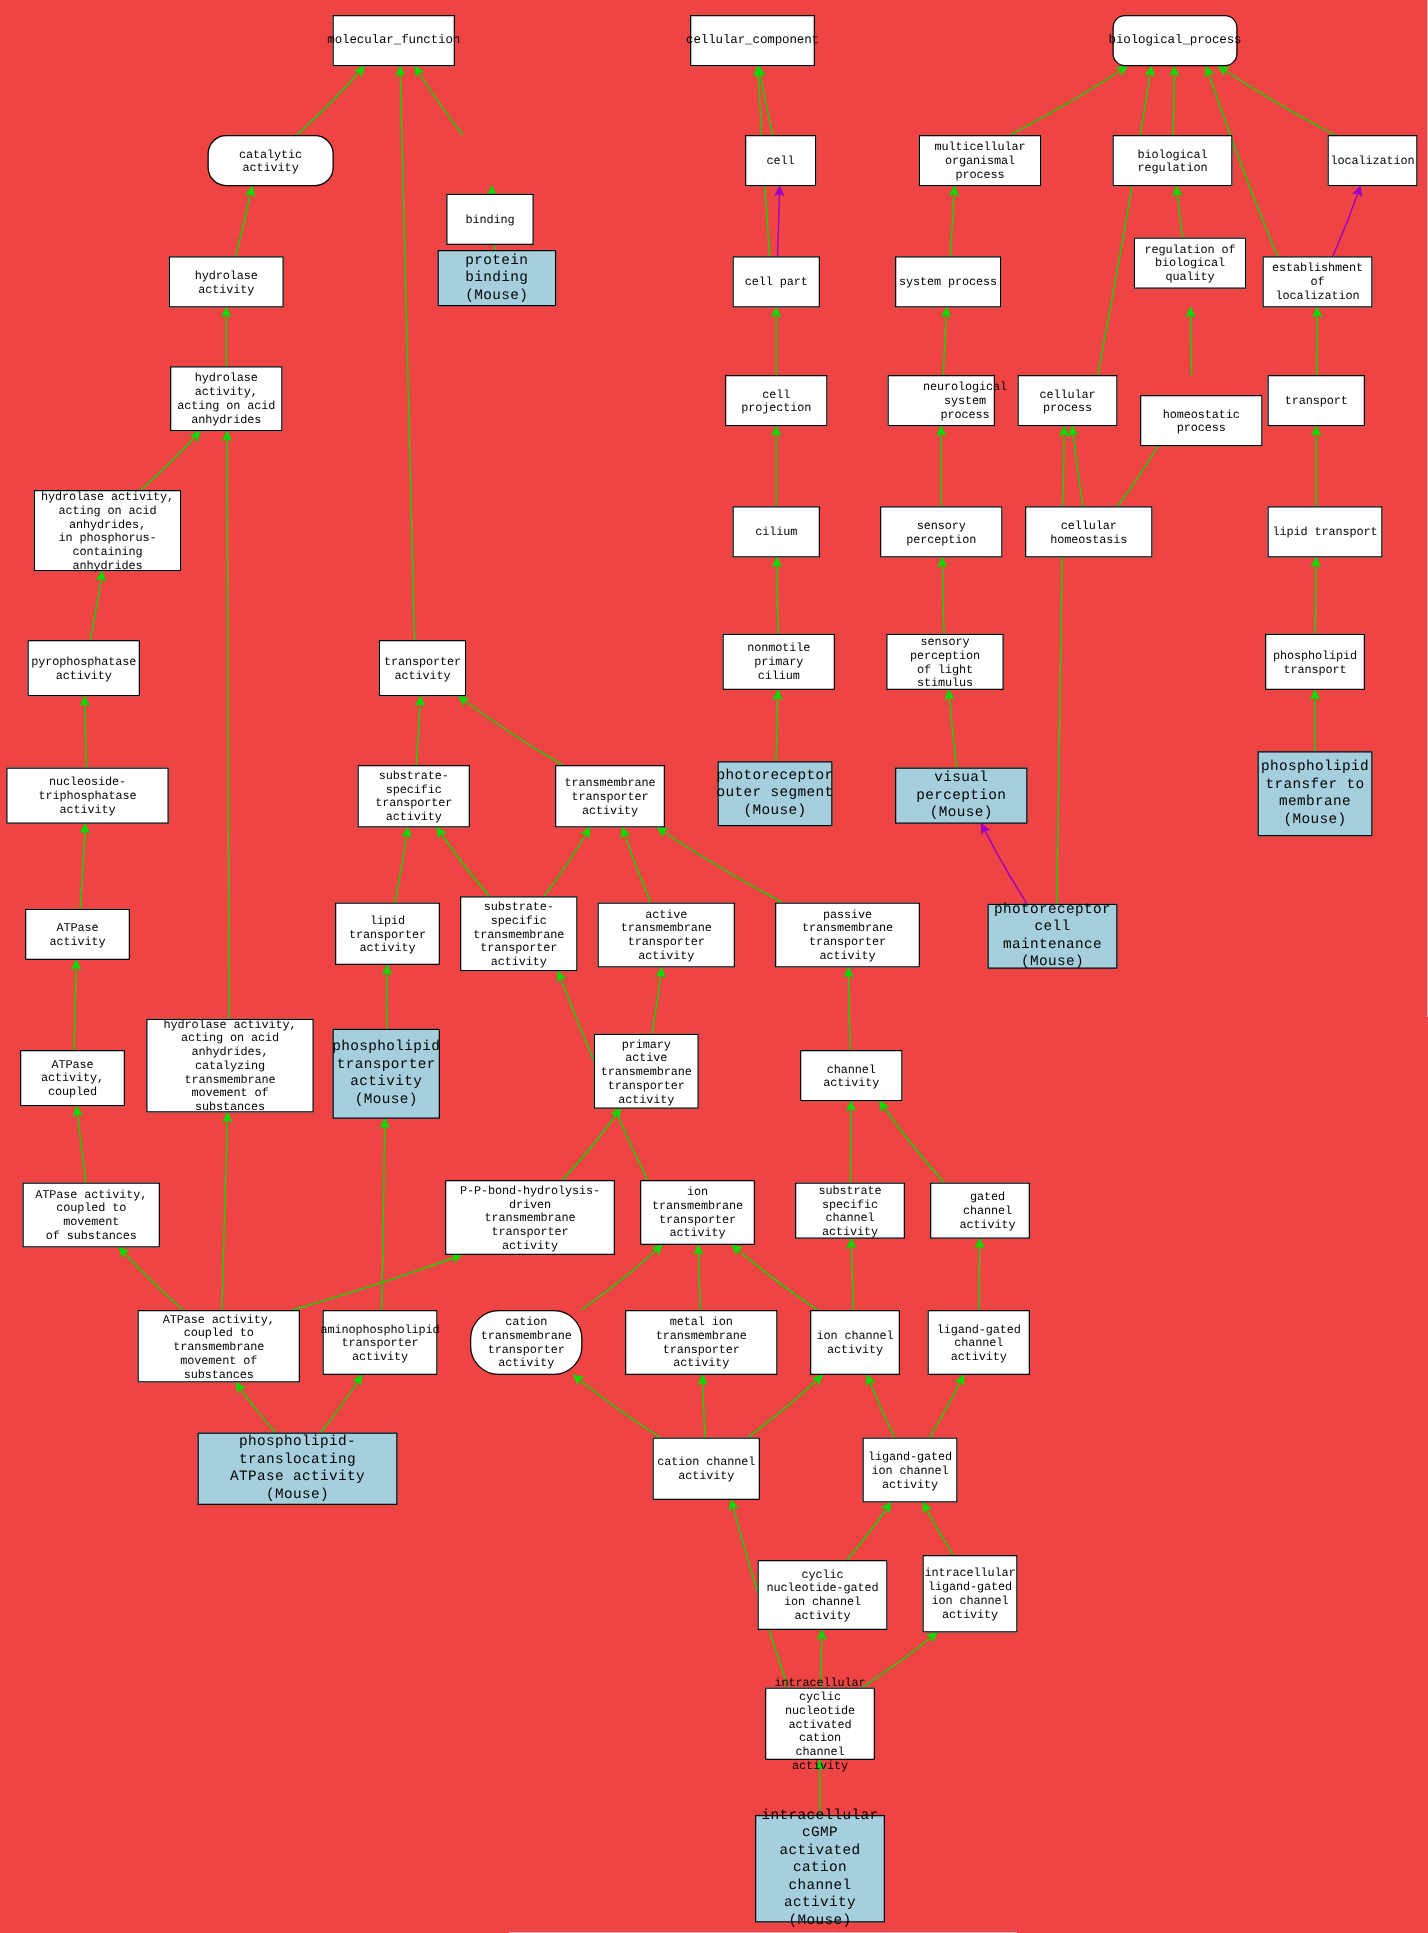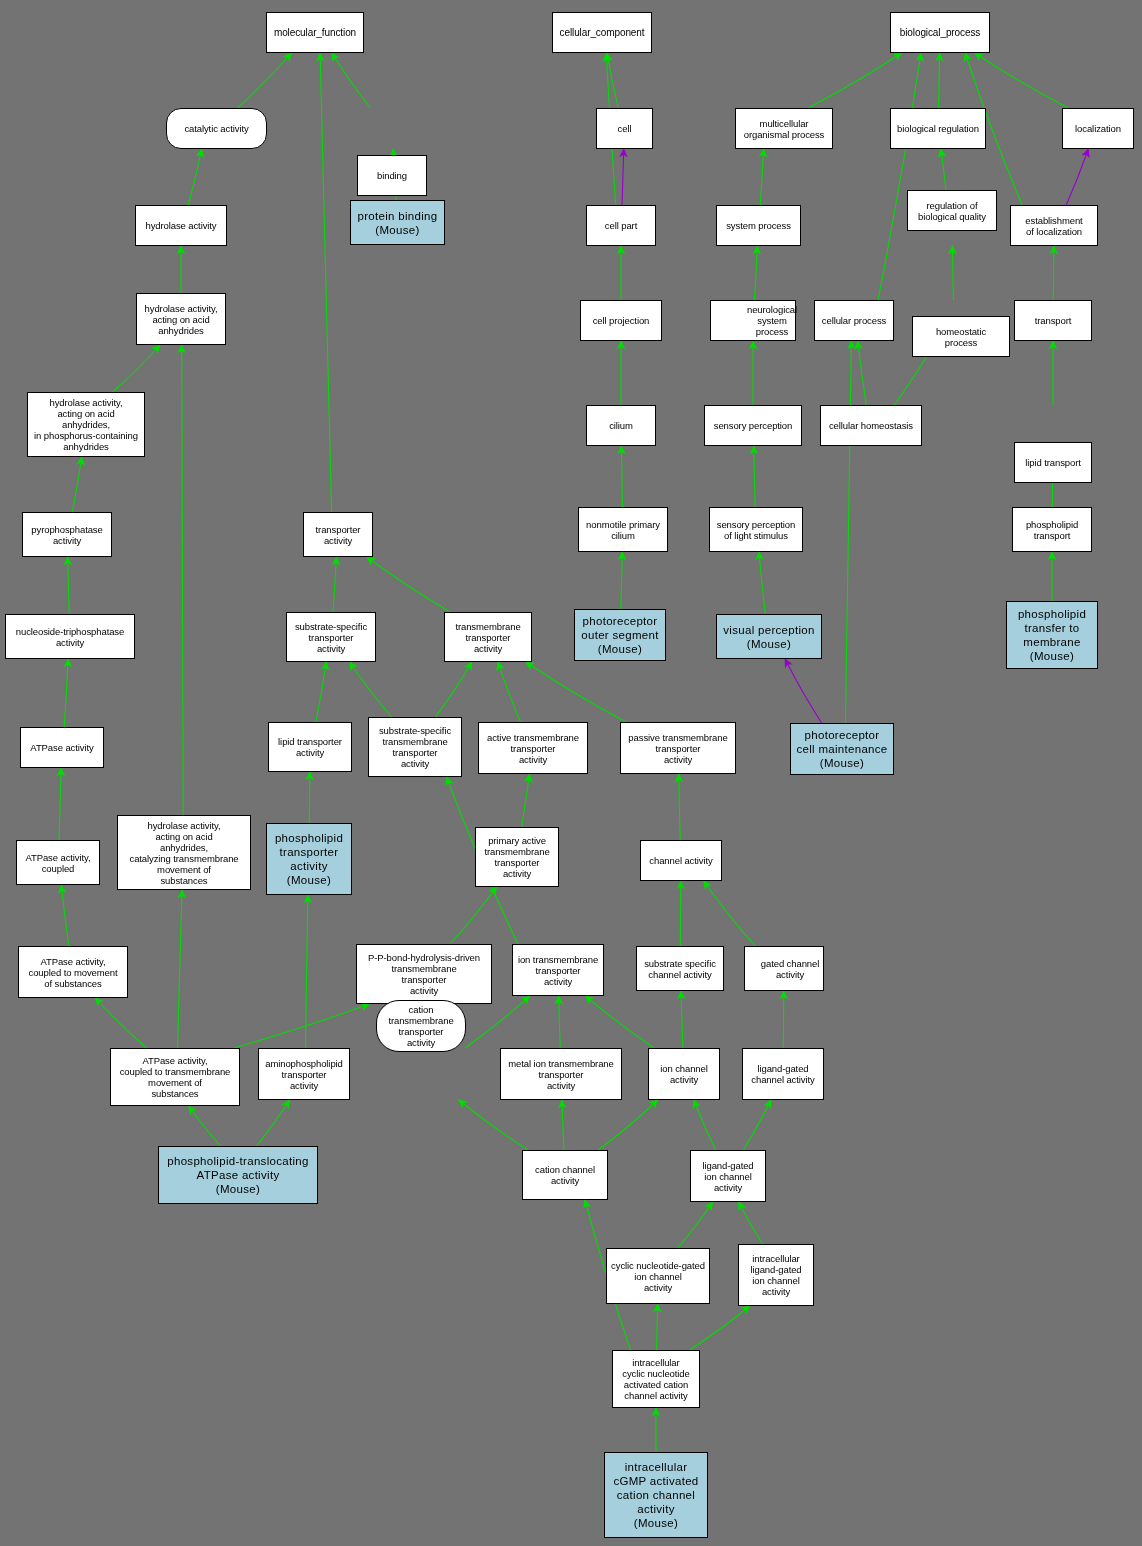--- a/index.html
+++ b/index.html
@@ -1,21 +1,21 @@
 <!DOCTYPE html>
 <html><head>
 <meta charset="utf-8">
 <style>
   html,body{margin:0;padding:0;background:#ffffff;}
   #canvas{
     position:relative;
     width:1142px;
     height:1546px;
-    background:#737373;
-    font-family:Liberation Sans, sans-serif;
+    background:#ef4444;
+    font-family:Liberation Mono, monospace;
     overflow:hidden;
   }
   svg#edges{position:absolute;left:0;top:0;width:1142px;height:1546px;pointer-events:none;}
   .node{
     position:absolute;
     box-sizing:border-box;
     border:1px solid #000000;
     background:#ffffff;
     display:flex;
     align-items:center;
@@ -129,21 +129,21 @@
         <path d="M1066.3,205.0 Q1078.6,177.0 1088.3,149.0" stroke="#9900cc" stroke-width="1.1" fill="none" marker-end="url(#ah-purple)"></path>
         <path d="M1053.3,300.0 Q1053.6,273.0 1053.8,246.0" stroke="#00dd00" stroke-width="1.1" fill="none" marker-end="url(#ah-green)"></path>
         <path d="M1053.0,405.0 Q1053.0,373.0 1053.0,341.0" stroke="#00dd00" stroke-width="1.1" fill="none" marker-end="url(#ah-green)"></path>
         <path d="M1052.3,507.0 Q1052.6,476.5 1052.8,446.0" stroke="#00dd00" stroke-width="1.1" fill="none" marker-end="url(#ah-green)"></path>
         <path d="M1052.0,601.0 Q1052.0,576.5 1052.0,552.0" stroke="#00dd00" stroke-width="1.1" fill="none" marker-end="url(#ah-green)"></path>
       </g>
   </svg>
   <div id="node-layer">
       <div class="node root" style="left: 266px; top: 12px; width: 98px; height: 41px;">molecular_function</div>
       <div class="node root" style="left: 552px; top: 12px; width: 100px; height: 41px;">cellular_component</div>
-      <div class="node root" style="left: 890px; top: 12px; width: 100px; height: 41px;">biological_process</div>
+      <div class="node root" style="left: 890px; top: 12px; width: 100px; height: 41px; border-radius: 10px;">biological_process</div>
       <div class="node" style="left: 166px; top: 108px; width: 101px; height: 41px; border-radius: 15px;">catalytic activity</div>
       <div class="node" style="left: 357px; top: 108px; width: 70px; height: 41px; margin-top: 47px;">binding</div>
       <div class="node" style="left: 596px; top: 108px; width: 57px; height: 41px;">cell</div>
       <div class="node" style="left: 716px; top: 108px; width: 98px; height: 41px; margin-left: 19px;">multicellular
 organismal process</div>
       <div class="node" style="left: 890px; top: 108px; width: 96px; height: 41px;">biological regulation</div>
       <div class="node" style="left: 1062px; top: 108px; width: 72px; height: 41px;">localization</div>
       <div class="node" style="left: 135px; top: 205px; width: 92px; height: 41px;">hydrolase activity</div>
       <div class="node gene" style="left: 350px; top: 200px; width: 95px; height: 45px;">protein binding
 (Mouse)</div>
@@ -164,21 +164,21 @@
 process</div>
       <div class="node" style="left: 1014px; top: 300px; width: 78px; height: 41px;">transport</div>
       <div class="node" style="left: 27px; top: 392px; width: 118px; height: 65px;">hydrolase activity,
 acting on acid
 anhydrides,
 in phosphorus-containing
 anhydrides</div>
       <div class="node" style="left: 586px; top: 405px; width: 70px; height: 41px;">cilium</div>
       <div class="node" style="left: 704px; top: 405px; width: 98px; height: 41px;">sensory perception</div>
       <div class="node" style="left: 820px; top: 405px; width: 102px; height: 41px;">cellular homeostasis</div>
-      <div class="node" style="left: 1014px; top: 405px; width: 78px; height: 41px; margin-top: 37px;">lipid transport</div>
+      <div class="node" style="left: 1014px; top: 405px; width: 92px; height: 41px;">lipid transport</div>
       <div class="node" style="left: 22px; top: 512px; width: 90px; height: 45px;">pyrophosphatase
 activity</div>
       <div class="node" style="left: 303px; top: 512px; width: 70px; height: 45px;">transporter
 activity</div>
       <div class="node" style="left: 578px; top: 507px; width: 90px; height: 45px;">nonmotile primary
 cilium</div>
       <div class="node" style="left: 709px; top: 507px; width: 94px; height: 45px;">sensory perception
 of light stimulus</div>
       <div class="node" style="left: 1012px; top: 507px; width: 80px; height: 45px;">phospholipid
 transport</div>
@@ -246,21 +246,21 @@
 channel activity</div>
       <div class="node" style="left: 744px; top: 946px; width: 80px; height: 45px; padding-left: 14px;">gated channel
 activity</div>
       <div class="node" style="left: 110px; top: 1048px; width: 130px; height: 58px;">ATPase activity,
 coupled to transmembrane
 movement of
 substances</div>
       <div class="node" style="left: 258px; top: 1048px; width: 92px; height: 52px;">aminophospholipid
 transporter
 activity</div>
-      <div class="node" style="left: 376px; top: 1000px; width: 90px; height: 52px; border-radius: 23px;">cation transmembrane
+      <div class="node" style="left: 376px; top: 1048px; width: 90px; height: 52px; border-radius: 23px;">cation transmembrane
 transporter
 activity</div>
       <div class="node" style="left: 500px; top: 1048px; width: 122px; height: 52px;">metal ion transmembrane
 transporter
 activity</div>
       <div class="node" style="left: 648px; top: 1048px; width: 72px; height: 52px;">ion channel
 activity</div>
       <div class="node" style="left: 742px; top: 1048px; width: 82px; height: 52px;">ligand-gated
 channel activity</div>
       <div class="node gene" style="left: 158px; top: 1146px; width: 160px; height: 58px;">phospholipid-translocating

